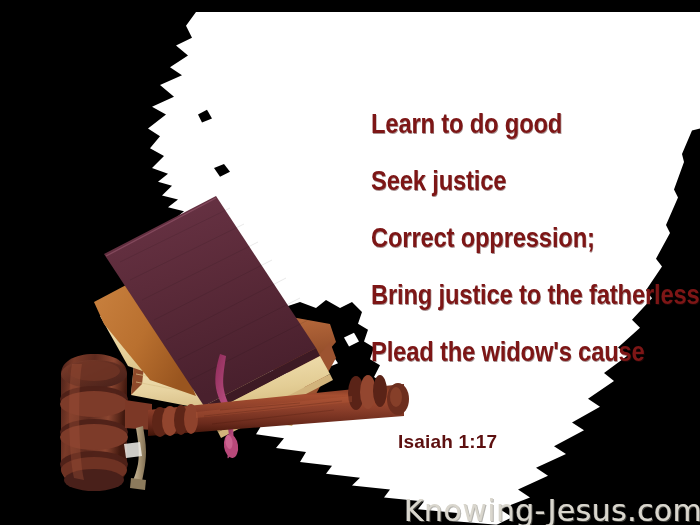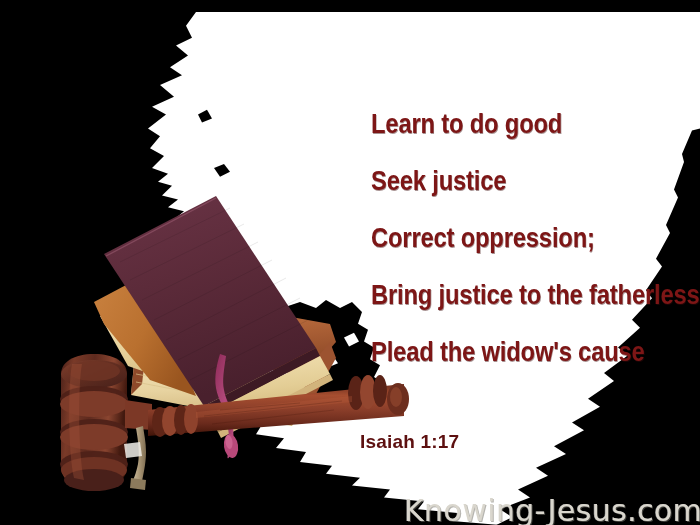--- a/index.html
+++ b/index.html
@@ -45,21 +45,21 @@
     letter-spacing: -0.2px;
     color: #7d1616;
     white-space: nowrap;
     transform: scaleX(0.88);
     transform-origin: left center;
     text-shadow: 0.7px 0.7px 0 rgba(60,10,10,0.45);
   }
 
   .citation {
     position: absolute;
-    left: 360px;
+    left: 398px;
     top: 419px;
     font-family: "Liberation Sans", sans-serif;
     font-weight: bold;
     font-size: 19px;
     color: #5d1010;
     letter-spacing: 0.2px;
     white-space: nowrap;
   }
 
   

